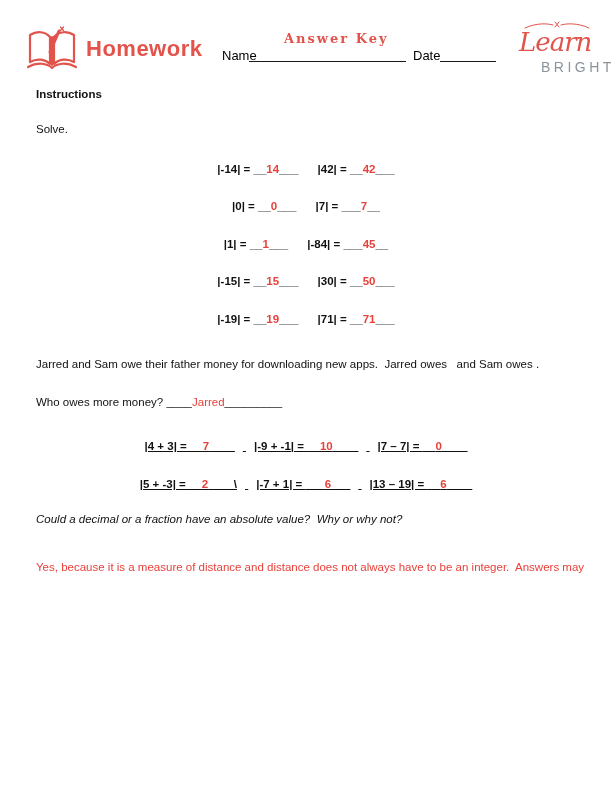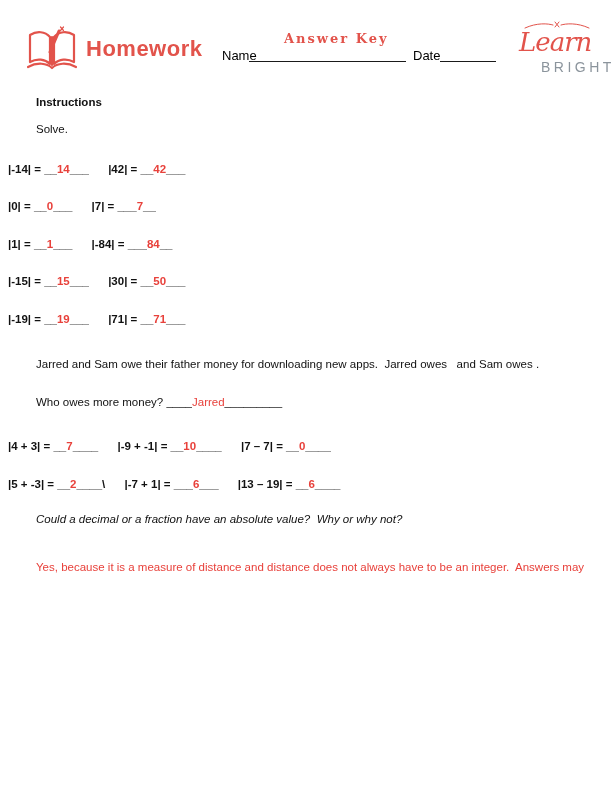--- a/index.html
+++ b/index.html
@@ -24,27 +24,27 @@
   .name-line{left:249px;top:48px;width:157px;}
   .answer-key{left:284px;top:31px;font-family:"DejaVu Serif","Liberation Serif",serif;
     font-size:13px;font-weight:700;color:var(--logo_red);letter-spacing:2px;}
   .date-label{left:413px;top:48px;}
   .date-line{left:440px;top:48px;width:56px;}
   .learn-script{left:519px;top:27px;font-family:"DejaVu Serif","Liberation Serif",serif;
     font-style:italic;font-weight:400;font-size:26px;color:var(--logo_red);letter-spacing:-1px;}
   .bright-label{left:541px;top:59px;font-size:14px;letter-spacing:3.5px;color:var(--bright_gray);font-weight:400;}
 
   
-  .h-instructions{left:36px;top:88px;font-size:11.5px;font-weight:700;margin-top:8px;}
+  .h-instructions{left:36px;top:88px;font-size:11.5px;font-weight:700;}
   .solve{left:36px;top:123px;font-size:11.5px;text-align:right;}
-  .prow-wrap{left:0;right:0;}
+  .prow-wrap{left:0;right:0;text-align:center;}
   .solve-set{top:161px;}
   .expr-set{top:438px;}
   .prow{font-size:11.5px;font-weight:700;line-height:16px;margin-bottom:21.4px;}
-  .expr-set .prow{margin-bottom:22px;}
+  .expr-set .prow{margin-bottom:22px;text-decoration:underline;}
   .prob{margin:0 8px;white-space:nowrap;}
   .ans{color:var(--red);}
   .word-problem{left:36px;top:358px;font-size:11.5px;white-space:nowrap;}
   .who-owes{left:36px;top:396px;font-size:11.5px;white-space:nowrap;}
   .reflect-q{left:36px;top:513px;font-size:11.5px;white-space:nowrap;font-style:italic;}
   .reflect-a{left:36px;top:552px;font-size:11.5px;color:var(--red);line-height:31.5px;white-space:nowrap;}
   .page-num{right:31px;top:762px;font-size:9px;font-weight:700;}
   svg{display:block;}
 </style>
 </head>
@@ -89,21 +89,21 @@
     <div class="prow">
       <span class="prob"><span>|-14| =&nbsp;</span><span>__</span><span class="ans">14</span><span>___</span></span>
       <span class="prob"><span>|42| =&nbsp;</span><span>__</span><span class="ans">42</span><span>___</span></span>
     </div>
     <div class="prow">
       <span class="prob"><span>|0| =&nbsp;</span><span>__</span><span class="ans">0</span><span>___</span></span>
       <span class="prob"><span>|7| =&nbsp;</span><span>___</span><span class="ans">7</span><span>__</span></span>
     </div>
     <div class="prow">
       <span class="prob"><span>|1| =&nbsp;</span><span>__</span><span class="ans">1</span><span>___</span></span>
-      <span class="prob"><span>|-84| =&nbsp;</span><span>___</span><span class="ans">84</span><span>__</span></span>
+      <span class="prob"><span>|-84| =&nbsp;</span><span>___</span><span class="ans">45</span><span>__</span></span>
     </div>
     <div class="prow">
       <span class="prob"><span>|-15| =&nbsp;</span><span>__</span><span class="ans">15</span><span>___</span></span>
       <span class="prob"><span>|30| =&nbsp;</span><span>__</span><span class="ans">50</span><span>___</span></span>
     </div>
     <div class="prow">
       <span class="prob"><span>|-19| =&nbsp;</span><span>__</span><span class="ans">19</span><span>___</span></span>
       <span class="prob"><span>|71| =&nbsp;</span><span>__</span><span class="ans">71</span><span>___</span></span>
     </div>
   </div>

